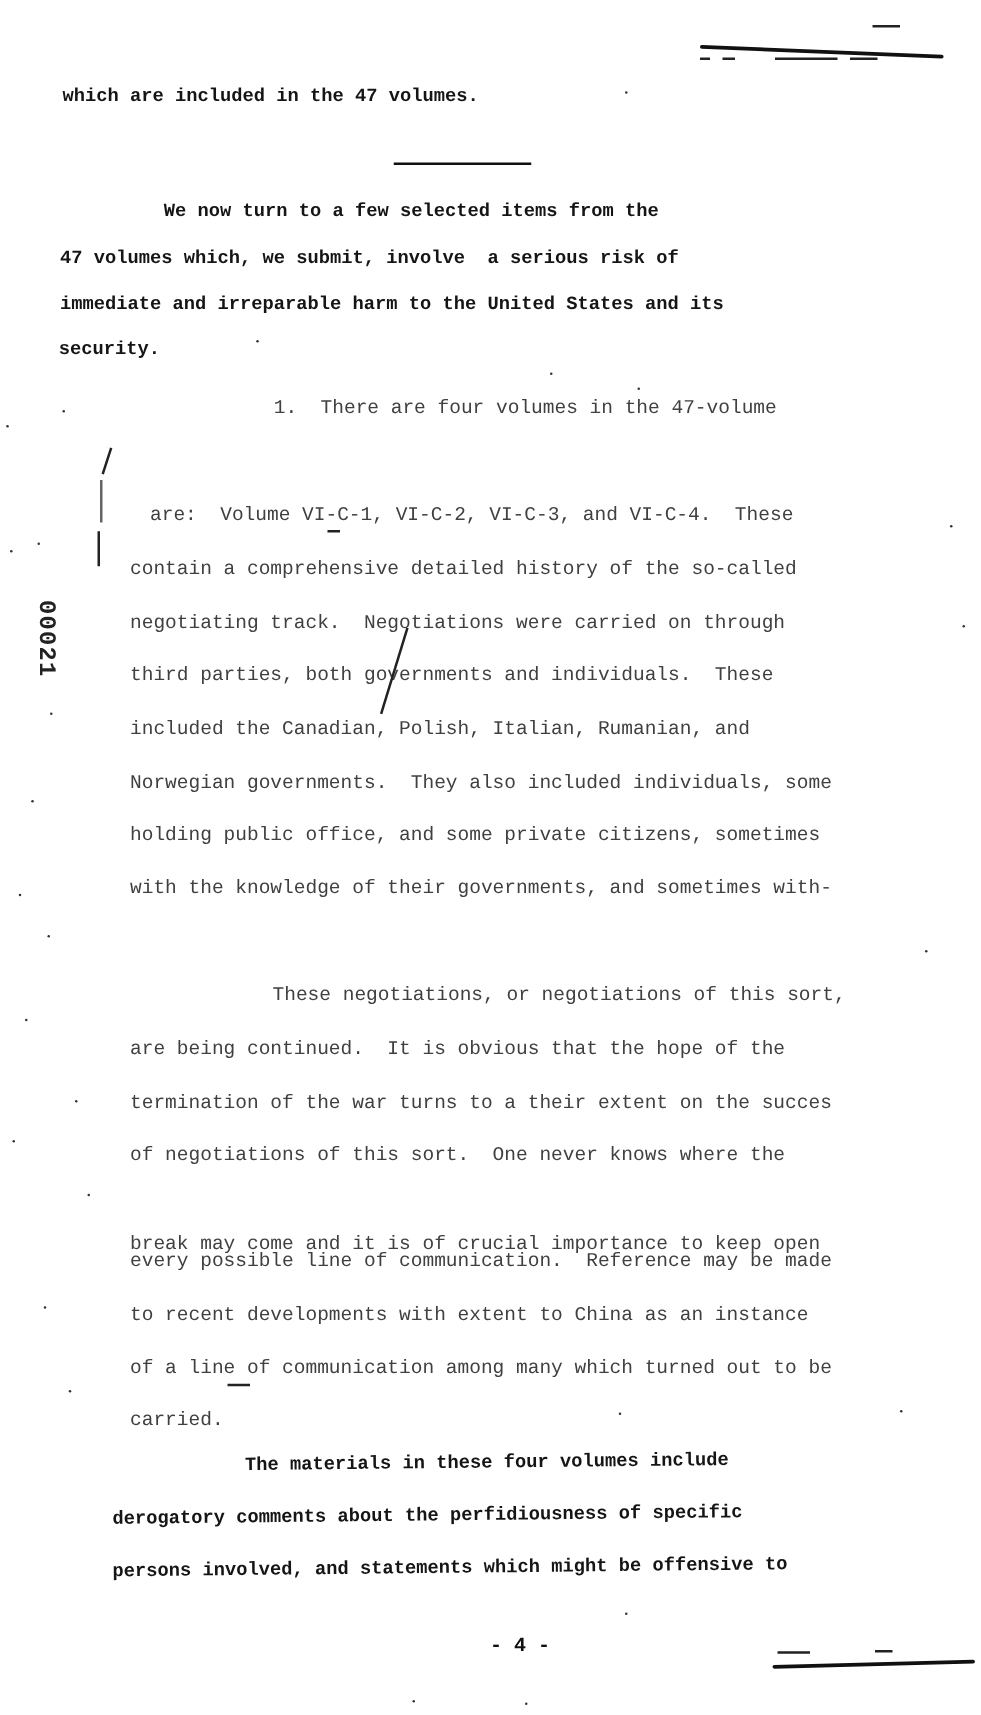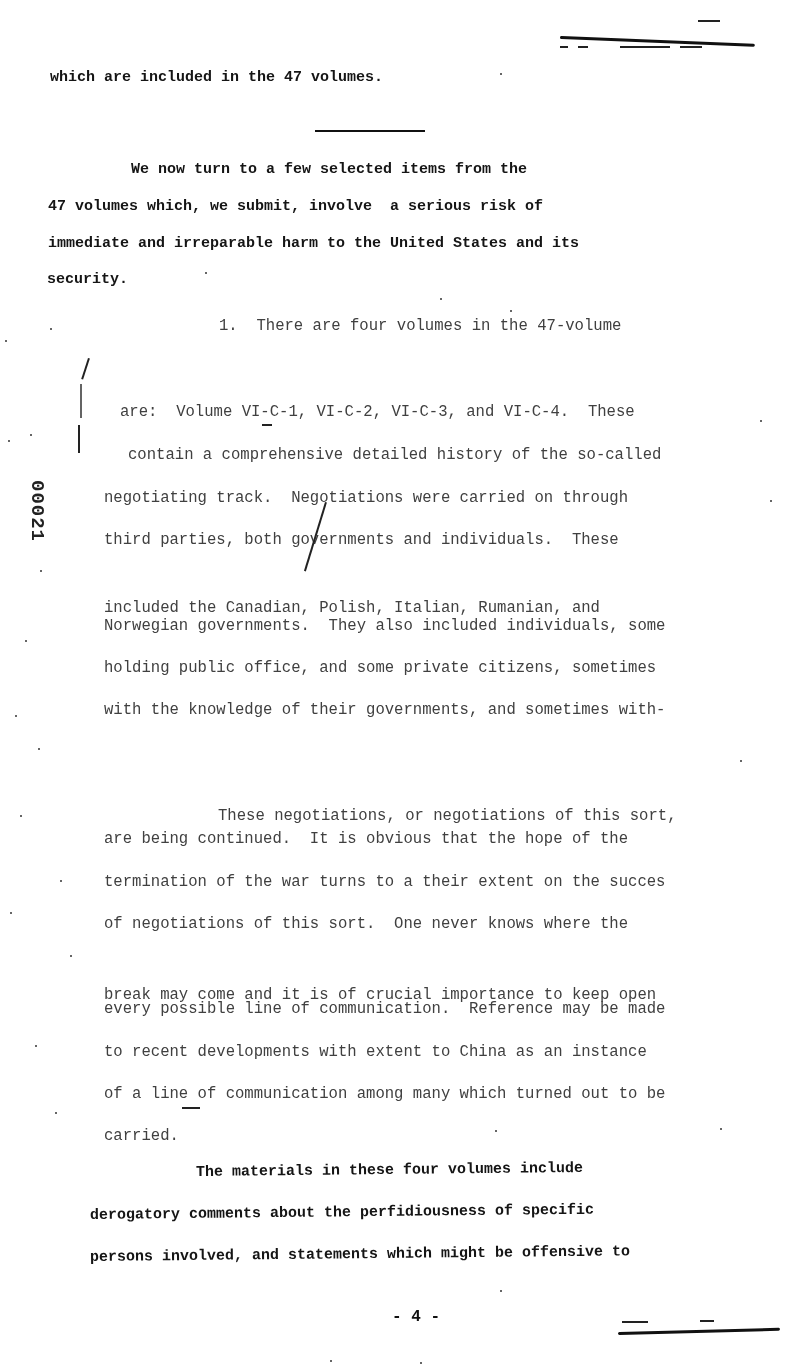--- a/index.html
+++ b/index.html
@@ -43,29 +43,29 @@
 
   <div class="rule" style="left:315px;top:130px;width:110px;"></div>
 
   <div class="ln bold" style="left:50px;top:160px;">         We now turn to a few selected items from the</div>
   <div class="ln bold" style="left:48px;top:197px;">47 volumes which, we submit, involve  a serious risk of</div>
   <div class="ln bold" style="left:48px;top:234px;">immediate and irreparable harm to the United States and its</div>
   <div class="ln bold" style="left:47px;top:270px;">security.</div>
 
   <div class="ln light" style="left:219px;top:316px;">1.  There are four volumes in the 47-volume</div>
   <div class="ln light" style="left:104px;top:402px;margin-left:16px;">are:  Volume VI-C-1, VI-C-2, VI-C-3, and VI-C-4.  These</div>
-  <div class="ln light" style="left:104px;top:445px;margin-left:24px;">contain a comprehensive detailed history of the so-called</div>
+  <div class="ln light" style="left:104px;top:445px;">contain a comprehensive detailed history of the so-called</div>
   <div class="ln light" style="left:104px;top:488px;">negotiating track.  Negotiations were carried on through</div>
   <div class="ln light" style="left:104px;top:530px;">third parties, both governments and individuals.  These</div>
-  <div class="ln light" style="left:104px;top:573px;margin-top:25px;">included the Canadian, Polish, Italian, Rumanian, and</div>
+  <div class="ln light" style="left:104px;top:573px;">included the Canadian, Polish, Italian, Rumanian, and</div>
   <div class="ln light" style="left:104px;top:616px;">Norwegian governments.  They also included individuals, some</div>
   <div class="ln light" style="left:104px;top:658px;">holding public office, and some private citizens, sometimes</div>
   <div class="ln light" style="left:104px;top:700px;text-align:center;">with the knowledge of their governments, and sometimes with-</div>
 
-  <div class="ln light" style="left:218px;top:786px;margin-top:20px;">These negotiations, or negotiations of this sort,</div>
+  <div class="ln light" style="left:218px;top:786px;">These negotiations, or negotiations of this sort,</div>
   <div class="ln light" style="left:104px;top:829px;">are being continued.  It is obvious that the hope of the</div>
   <div class="ln light" style="left:104px;top:872px;">termination of the war turns to a their extent on the succes</div>
   <div class="ln light" style="left:104px;top:914px;">of negotiations of this sort.  One never knows where the</div>
   <div class="ln light" style="left:104px;top:957px;margin-top:28px;">break may come and it is of crucial importance to keep open</div>
   <div class="ln light" style="left:104px;top:999px;">every possible line of communication.  Reference may be made</div>
   <div class="ln light" style="left:104px;top:1042px;">to recent developments with extent to China as an instance</div>
   <div class="ln light" style="left:104px;top:1084px;">of a line of communication among many which turned out to be</div>
   <div class="ln light" style="left:104px;top:1126px;">carried.</div>
 
   <div class="ln bold" style="left:196px;top:1163px;transform:rotate(-0.6deg);transform-origin:left;">The materials in these four volumes include</div>

